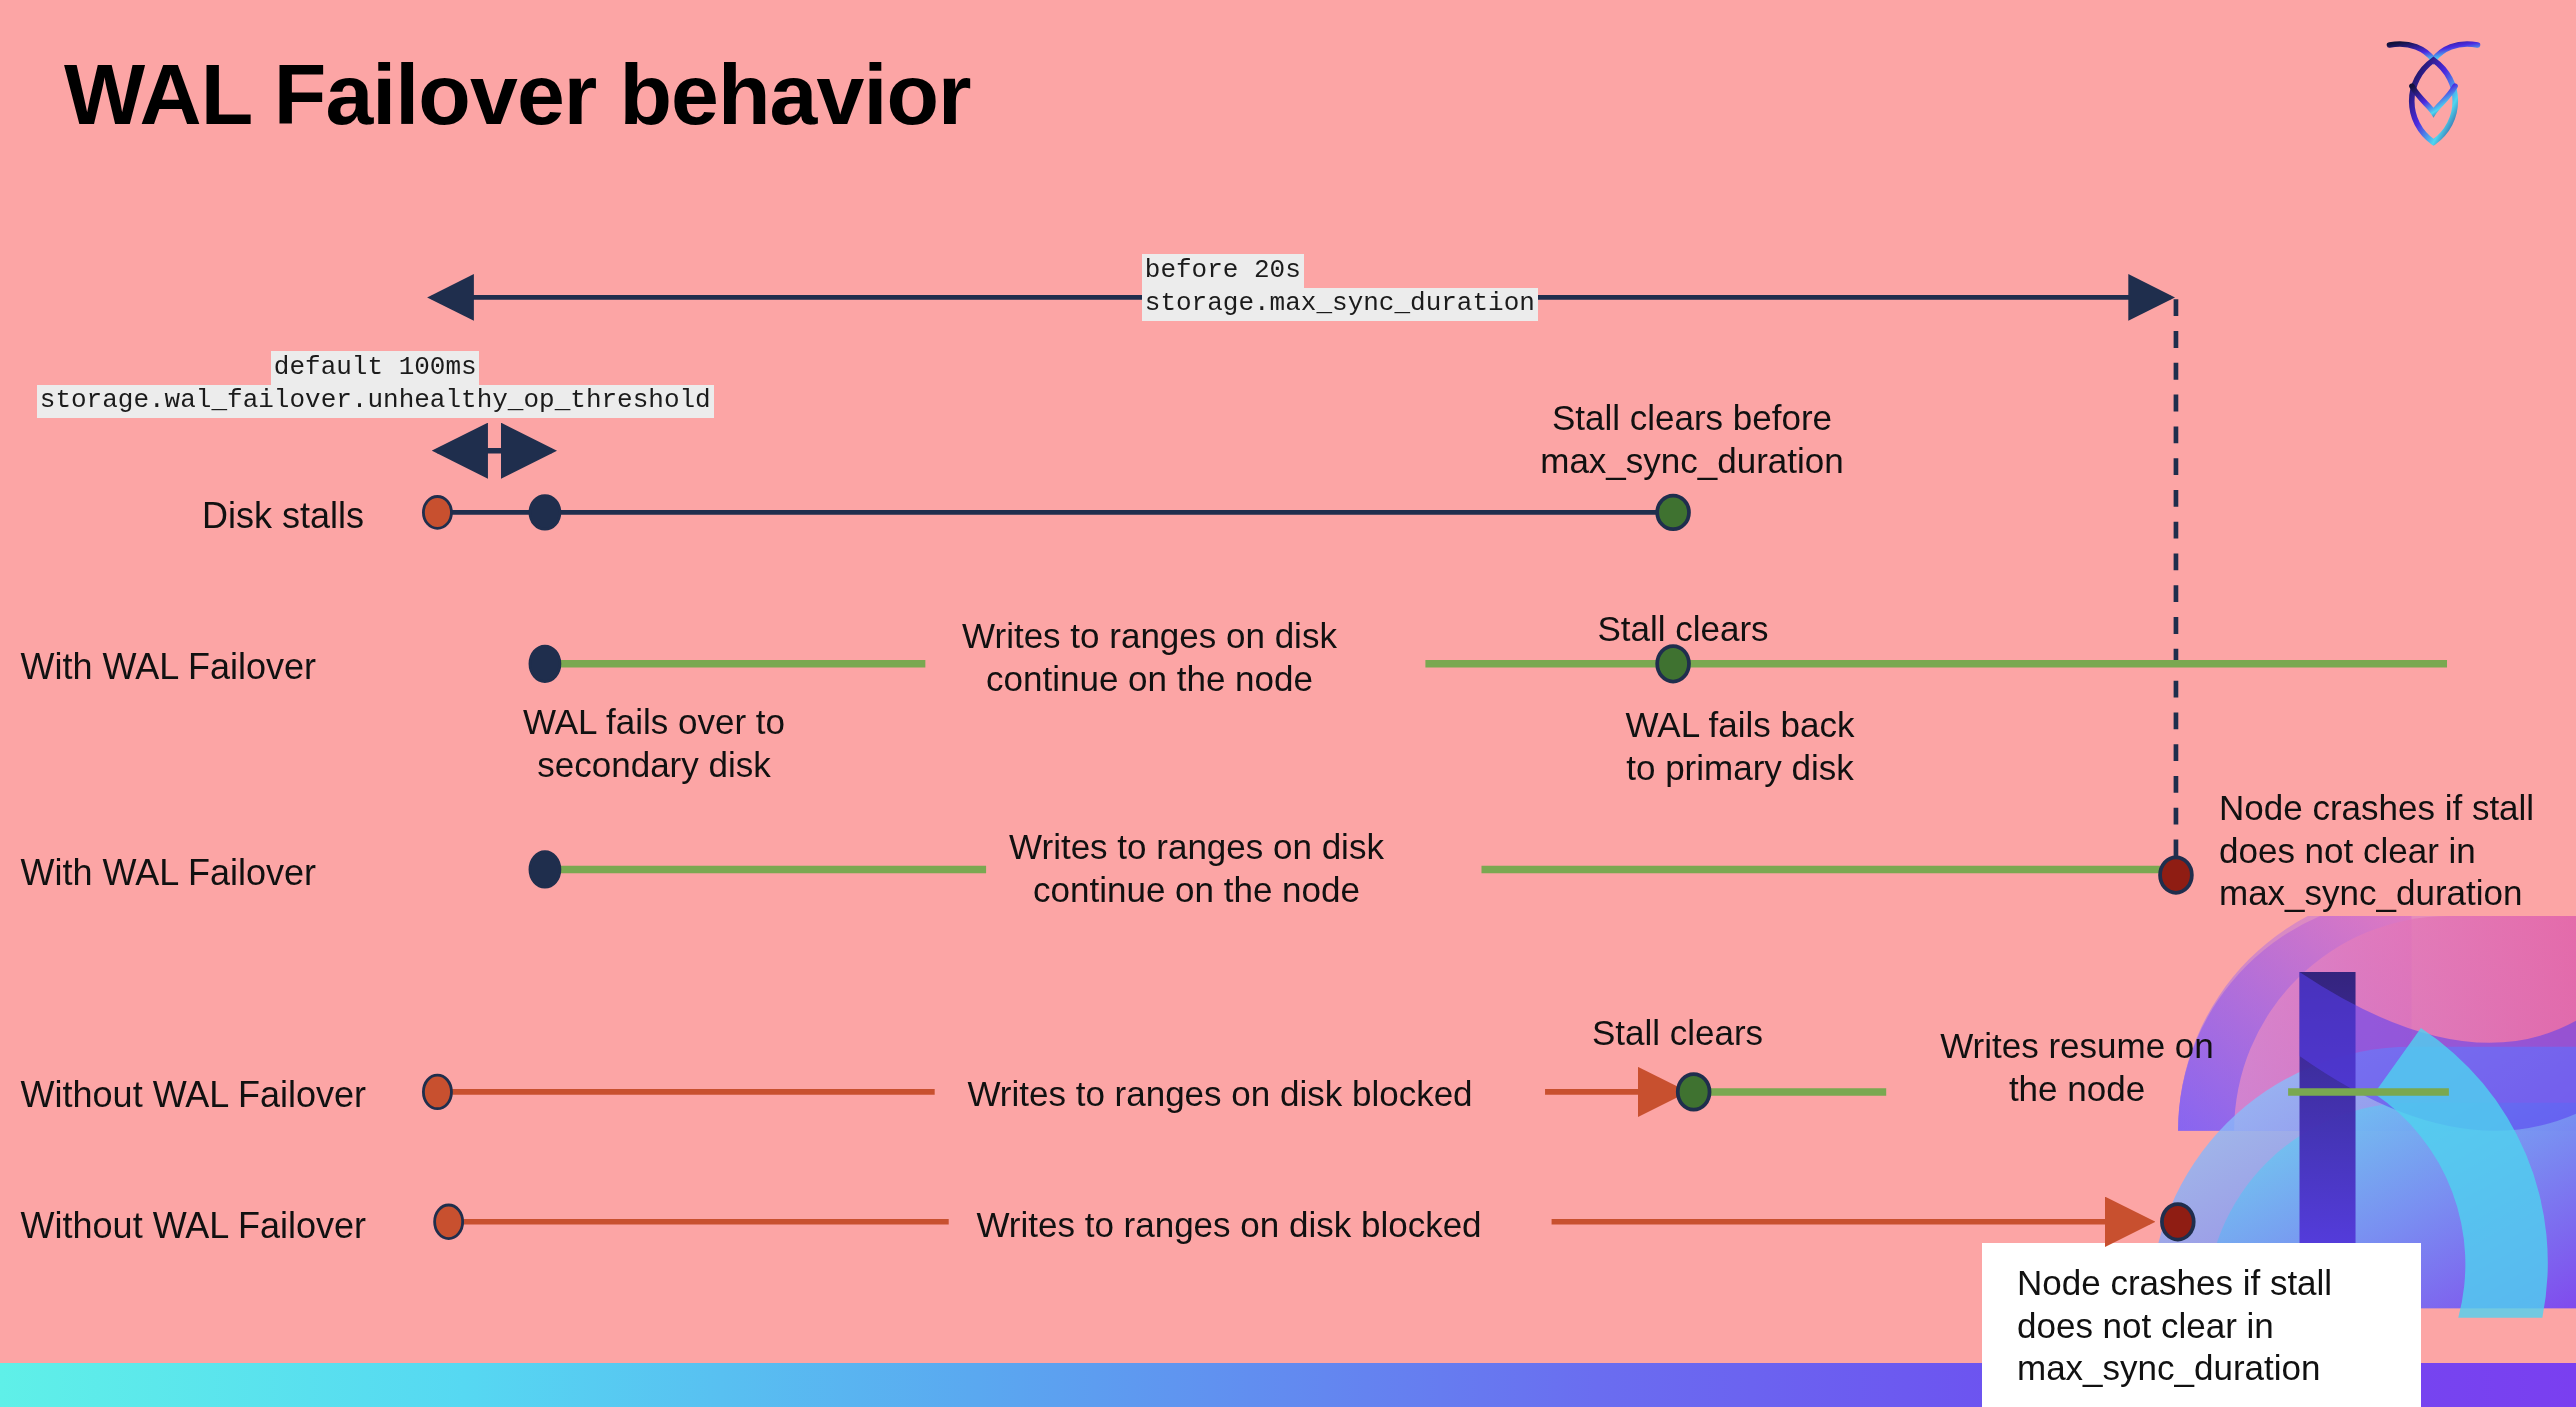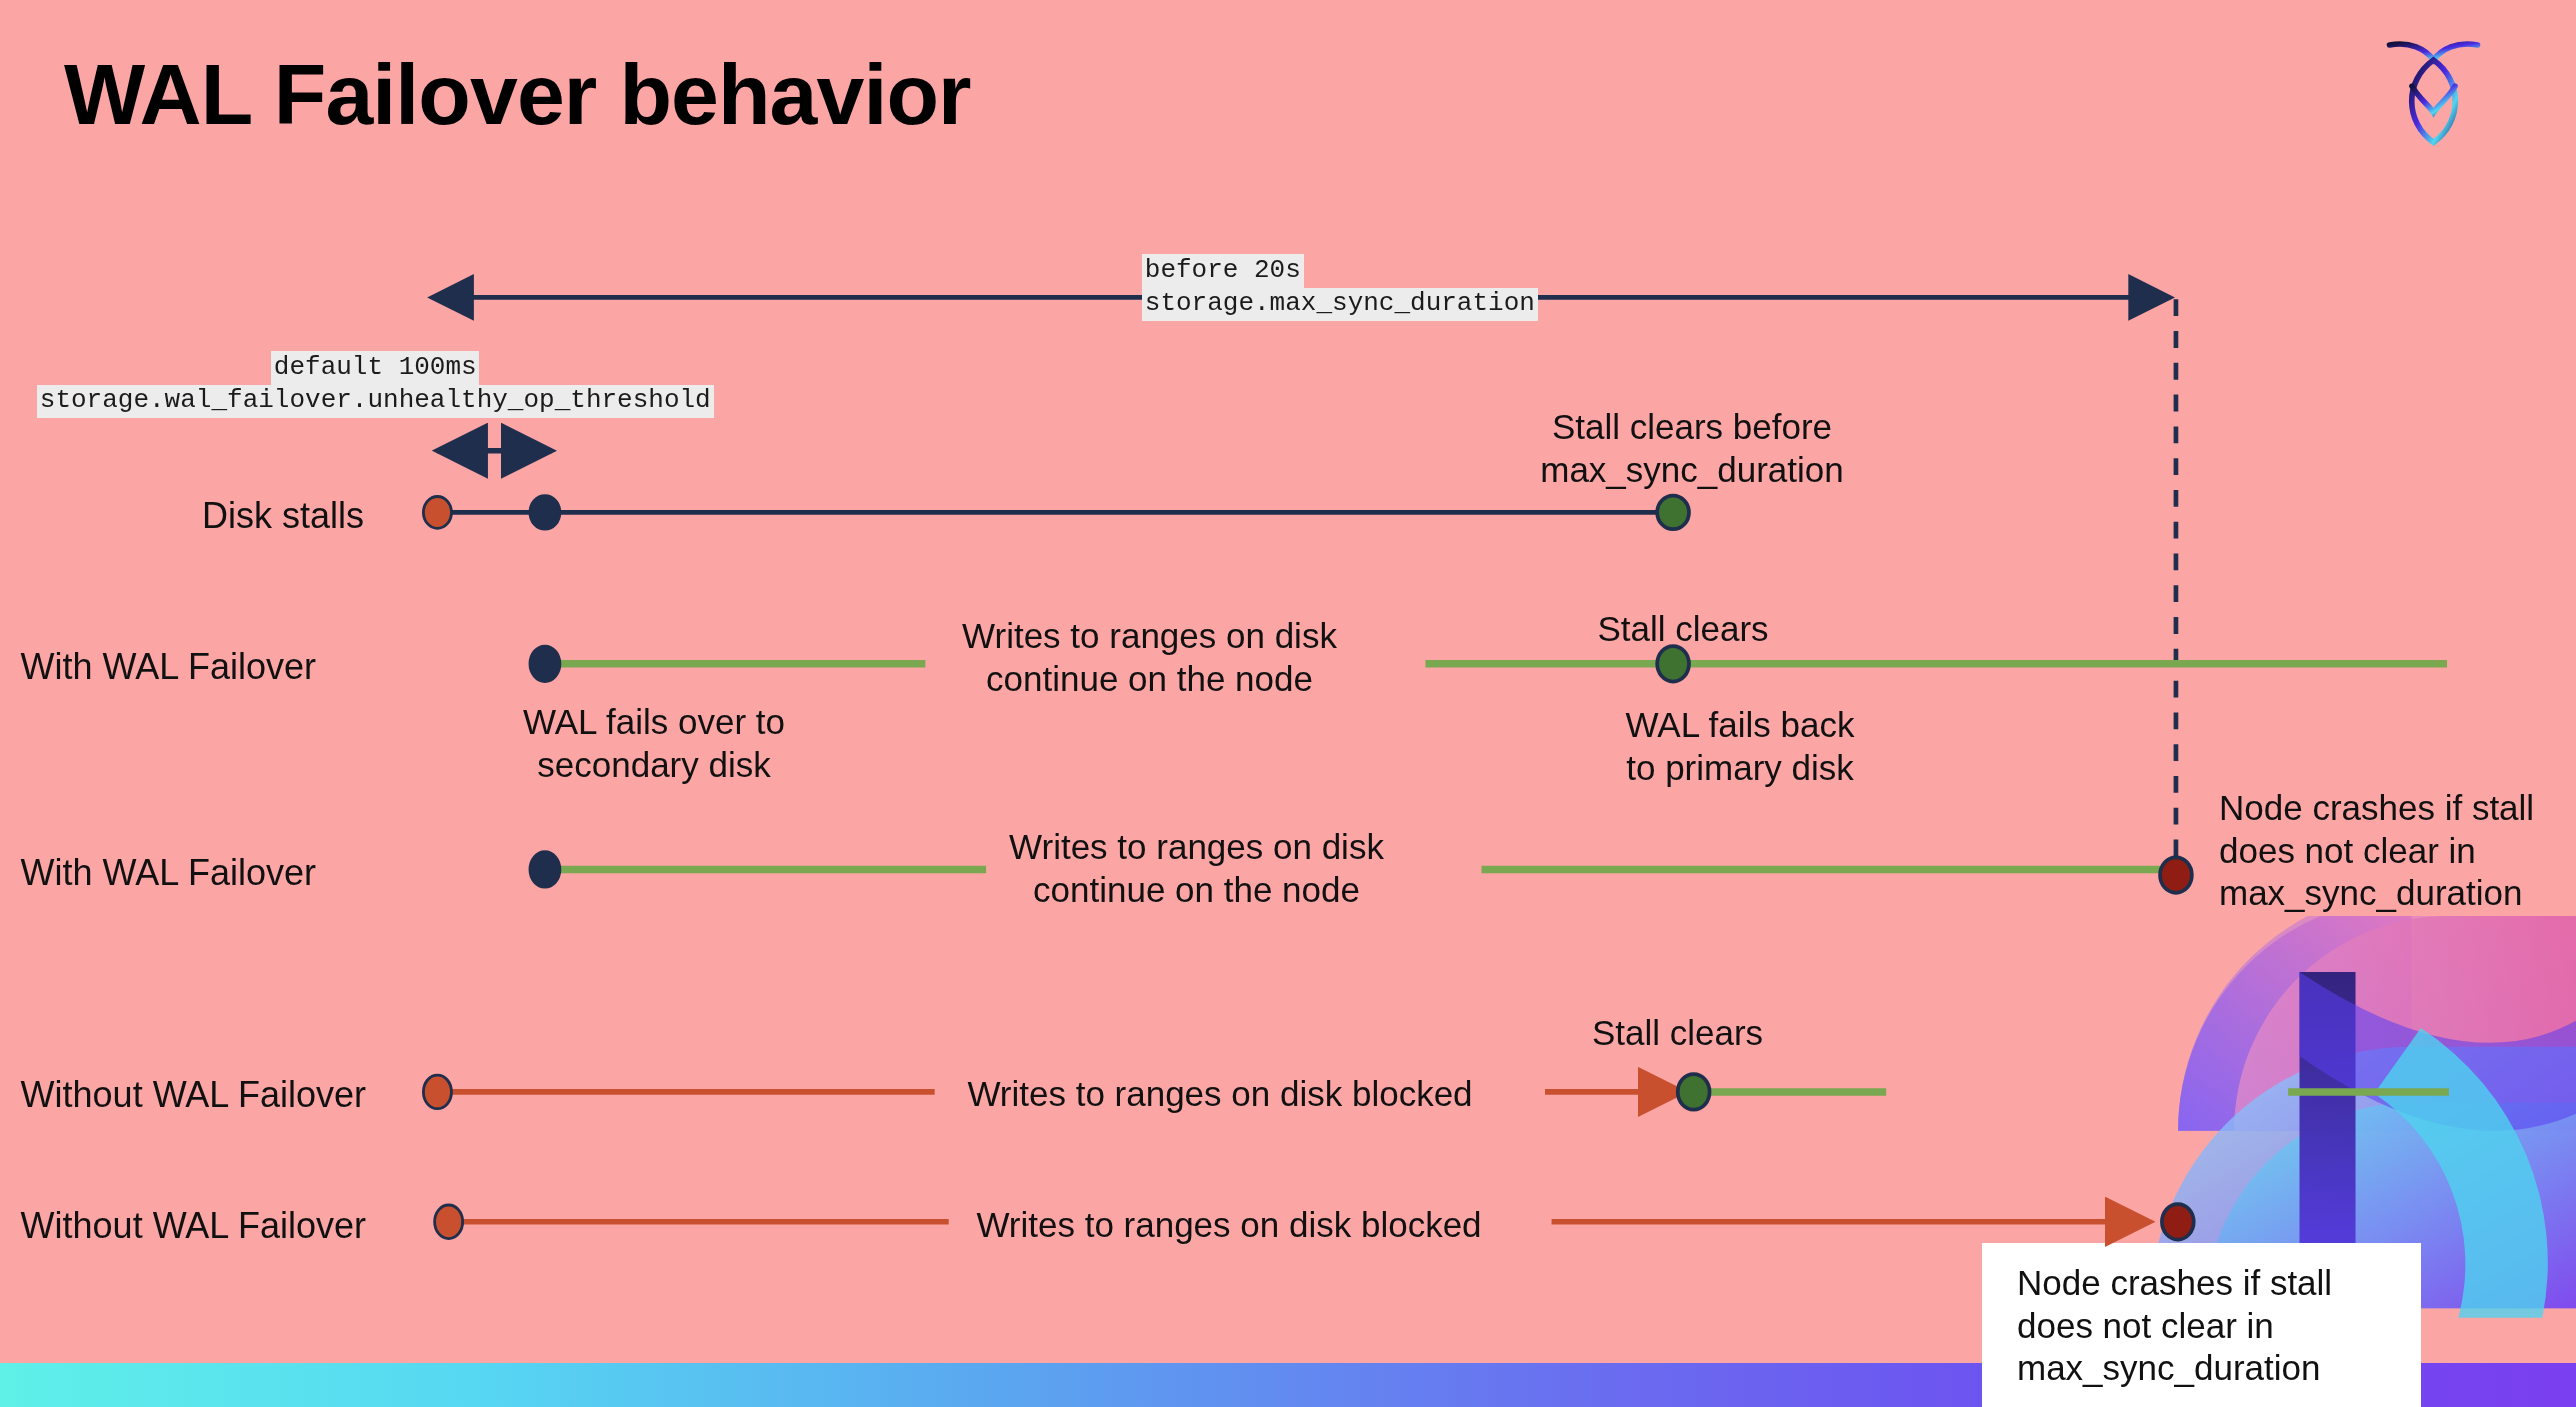--- a/index.html
+++ b/index.html
@@ -220,21 +220,21 @@
   <div class="lbl rowname r" style="left:37px;top:494px;width:327px;">Disk stalls</div>
 
   <div class="lbl rowname l" style="left:20.6px;top:645px;width:393px;">With WAL Failover</div>
 
   <div class="lbl rowname l" style="left:20.6px;top:851px;width:393px;">With WAL Failover</div>
 
   <div class="lbl rowname l" style="left:20.6px;top:1073px;width:430px;">Without WAL Failover</div>
 
   <div class="lbl rowname l" style="left:20.6px;top:1204px;width:430px;">Without WAL Failover</div>
 
-  <div class="lbl c" style="left:1524px;top:406px;width:336px;">Stall clears before
+  <div class="lbl c" style="left:1524px;top:397px;width:336px;">Stall clears before
 max_sync_duration</div>
 
   <div class="lbl c" style="left:944px;top:615px;width:411px;">Writes to ranges on disk
 continue on the node</div>
 
   <div class="lbl c" style="left:1580px;top:608px;width:206px;">Stall clears</div>
 
   <div class="lbl c" style="left:486px;top:701px;width:336px;">WAL fails over to
 secondary disk</div>
 
@@ -245,20 +245,22 @@
 continue on the node</div>
 
   <div class="lbl l" style="left:2219px;top:787px;width:374px;">Node crashes if stall
 does not clear in
 max_sync_duration</div>
 
   <div class="lbl c" style="left:935px;top:1073px;width:570px;">Writes to ranges on disk  blocked</div>
 
   <div class="lbl c" style="left:1528px;top:1012px;width:299px;">Stall clears</div>
 
+  <div class="lbl c" style="left:1909px;top:1025px;width:336px;">Writes resume on
+the node</div>
 
   <div class="lbl c" style="left:944px;top:1204px;width:570px;">Writes to ranges on disk  blocked</div>
 
   <div class="lbl l" style="left:2017px;top:1262px;width:393px;">Node crashes if stall
 does not clear in
 max_sync_duration</div>
 
 </div>
 
 

